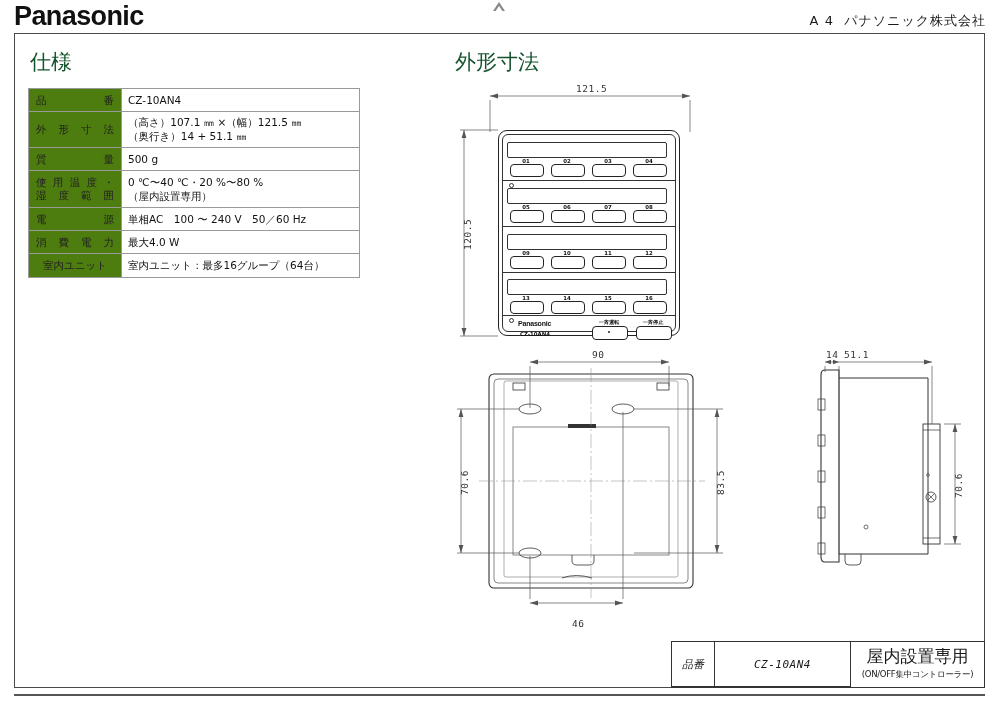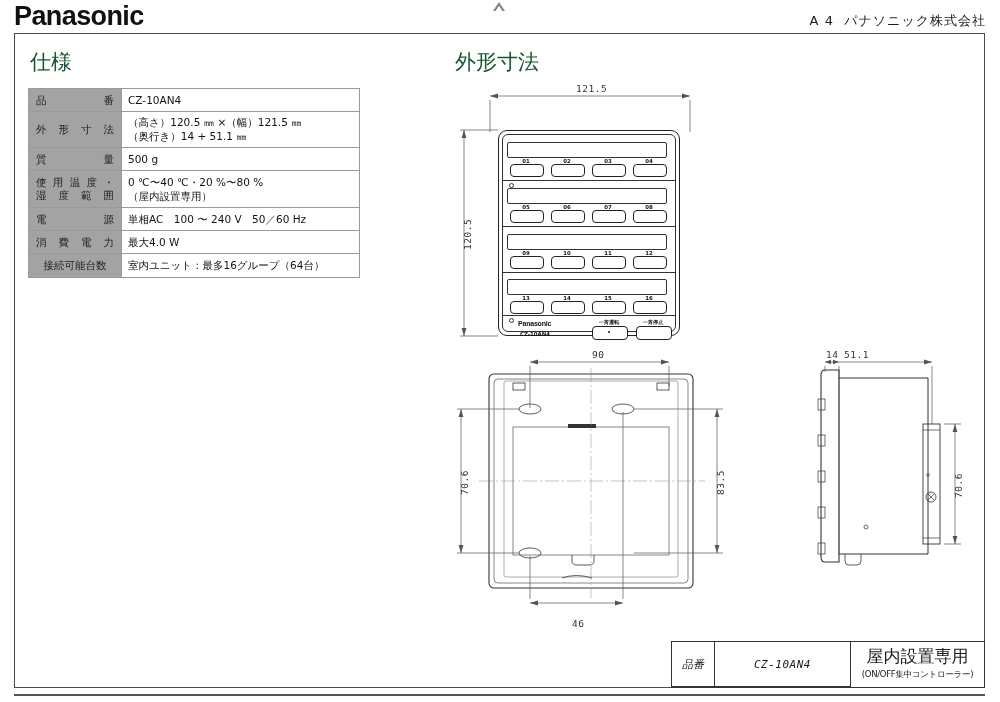--- a/index.html
+++ b/index.html
@@ -28,21 +28,21 @@
 
   
   .sec-title{position:absolute;font-size:21px;font-family:"DejaVu Sans",sans-serif;color:#14532d;}
   #t-spec{left:30px;top:48px;}
   #t-dim{left:455px;top:48px;}
 
   
   .spec{position:absolute;left:28px;top:88px;width:332px;border-collapse:collapse;
         font-size:10.5px;font-family:"DejaVu Sans",sans-serif;}
   .spec td{border:1px solid #9a9a9a;padding:3px 6px;vertical-align:middle;line-height:1.35;}
-  .spec td.k{background:#a3a3a3;width:78px;white-space:nowrap;text-align:justify;
+  .spec td.k{background:#4d7c0f;width:78px;white-space:nowrap;text-align:justify;
              text-align-last:justify;font-size:10.5px;padding:4px 7px;color:#222;}
   .spec td.v{background:#fff;font-size:10.5px;color:#111;}
   .spec td.v div{white-space:nowrap;}
 
   
   .draw{position:absolute;left:0;top:0;width:971px;height:655px;pointer-events:none;}
   .dimtxt{position:absolute;font-size:9.5px;font-family:"DejaVu Sans Mono","Liberation Mono",monospace;
           color:#333;letter-spacing:.5px;white-space:nowrap;}
   .vert{transform:rotate(-90deg);transform-origin:left top;}
 
@@ -99,21 +99,21 @@
   <tbody>
       <tr>
     <td class="k">品　　　番</td>
     <td class="v">
           <div>CZ-10AN4</div>
         </td>
   </tr>
   <tr>
     <td class="k">外 形 寸 法</td>
     <td class="v">
-      <div>（高さ）120.5 ㎜ ×（幅）121.5 ㎜</div>
+      <div>（高さ）107.1 ㎜ ×（幅）121.5 ㎜</div>
       <div>（奥行き）14 + 51.1 ㎜</div>
     </td>
   </tr>
   <tr>
     <td class="k">質　　　量</td>
     <td class="v">
           <div>500 g</div>
         </td>
   </tr>
   <tr>
@@ -132,21 +132,21 @@
           <div>単相AC　100 〜 240 V　50／60 Hz</div>
         </td>
   </tr>
   <tr>
     <td class="k">消 費 電 力</td>
     <td class="v">
           <div>最大4.0 W</div>
         </td>
   </tr>
   <tr>
-    <td class="k" style="text-align-last:auto;text-align:center;">接続可能台数</td>
+    <td class="k" style="text-align-last:auto;text-align:center;">室内ユニット</td>
     <td class="v">
           <div>室内ユニット：最多16グループ（64台）</div>
         </td>
   </tr>
 </tbody>
   </table>
 
 <svg class="draw" viewBox="0 0 1000 702" style="left:0;top:0;width:1000px;height:702px;">
   <g stroke="#555" stroke-width="0.7" fill="none">
 

